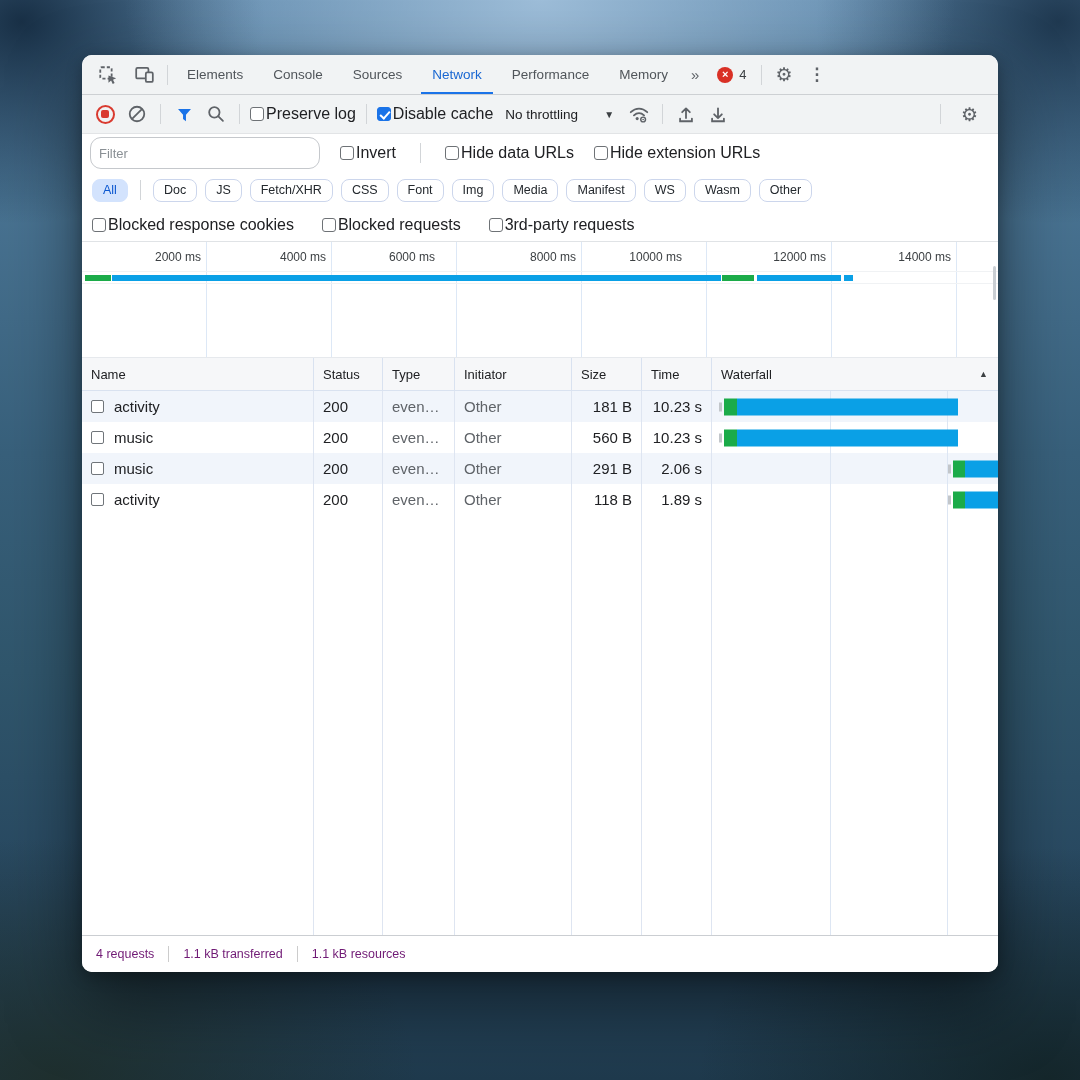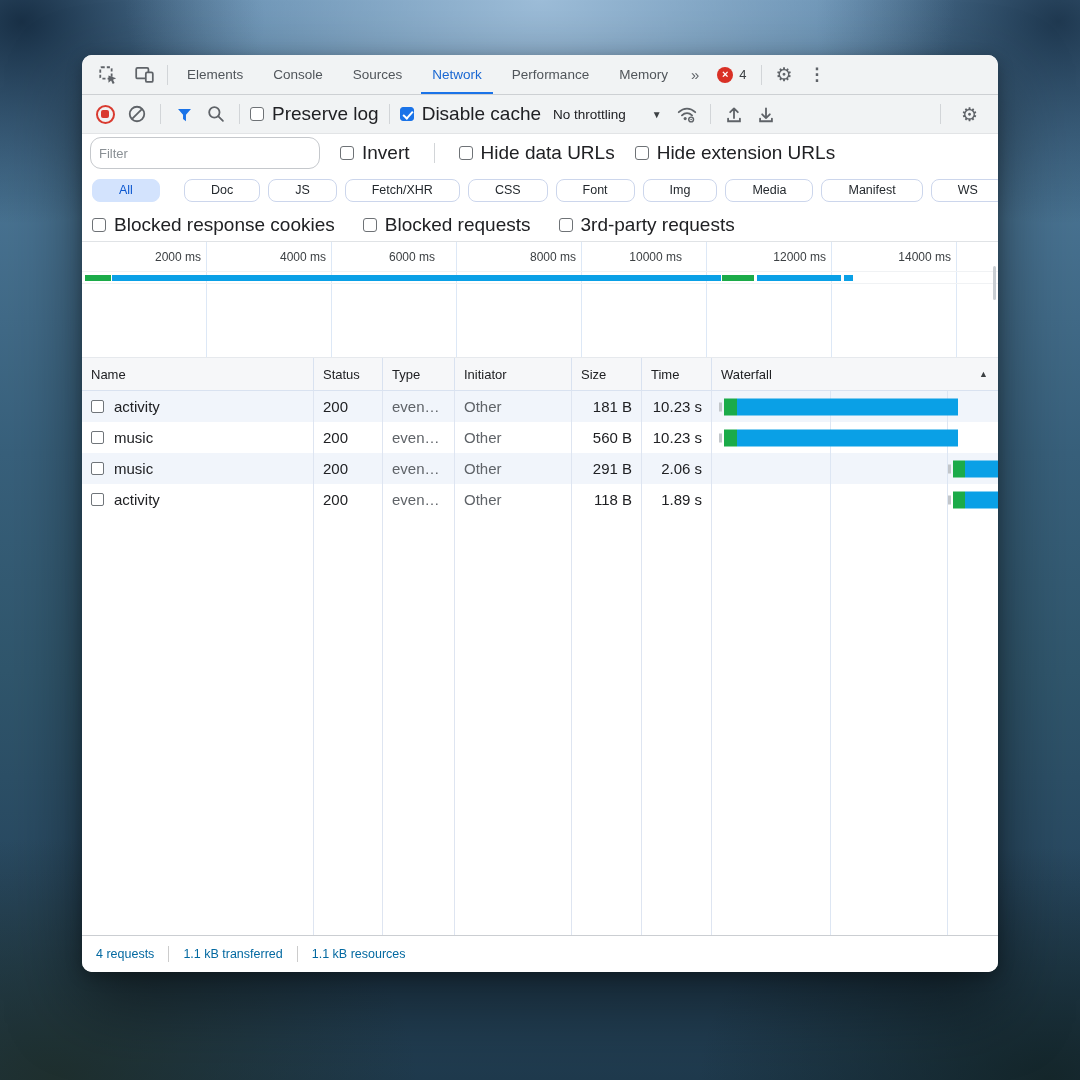--- a/index.html
+++ b/index.html
@@ -44,36 +44,36 @@
   .errcount { font-size:13px; color:#3c4043; }
   .glyphbtn { display:flex; align-items:center; justify-content:center; padding:0 10px; font-size:19px; color:#5f6368; cursor:pointer; }
   .glyphbtn.kebab { font-size:17px; font-weight:700; padding:0 12px 0 6px; }
   
   .toolbar { height:39px; flex:0 0 39px; background:#f1f3f4; border-bottom:1px solid #e2e4e6;
     display:flex; align-items:center; padding:0 10px; gap:6px; }
   .icbtn { display:flex; align-items:center; justify-content:center; width:26px; height:26px; cursor:pointer; }
   .recbtn { width:19px; height:19px; border:2.5px solid #d93a2f; border-radius:50%; position:relative; }
   .recbtn::after { content:""; position:absolute; left:50%; top:50%; width:8px; height:8px; margin:-4px 0 0 -4px;
     background:#d93a2f; border-radius:2px; }
-  .cb { display:flex; align-items:center; gap:8px; font-size:19px; color:#202124; cursor:pointer; white-space:nowrap; }
+  .cb { display:flex; align-items:center; gap:2px; font-size:16px; color:#202124; cursor:pointer; white-space:nowrap; }
   .cbbox { width:14px; height:14px; border:1.5px solid #6e7276; border-radius:3px; background:#fff; flex:0 0 14px; position:relative; }
   .cbbox.checked { background:#1a73e8; border-color:#1a73e8; }
   .cbbox.checked::after { content:""; position:absolute; left:4px; top:1px; width:4px; height:8px;
     border:solid #fff; border-width:0 2px 2px 0; transform:rotate(42deg); }
   .select { display:flex; align-items:center; gap:26px; font-size:13.5px; color:#202124; padding:0 6px; cursor:pointer; }
   .caret { font-size:10px; color:#3c4043; }
   .spacer { flex:1; }
   
   .filterrow { height:38px; flex:0 0 38px; background:#fff; display:flex; align-items:center; padding:0 8px; gap:20px; }
   .filterinput { width:230px; height:32px; border:1px solid #c5c8cc; border-radius:11px; padding:0 8px;
     font-size:13px; font-family:inherit; color:#202124; outline:none; }
   .filterinput::placeholder { color:#8a9095; }
   
   .chipsrow { height:36px; flex:0 0 36px; background:#fff; display:flex; align-items:center; padding:0 10px; gap:8px; }
-  .chip { height:23px; display:flex; align-items:center; padding:0 26px; border:1px solid #ccd6ec; border-radius:8px;
+  .chip { height:23px; display:flex; align-items:center; padding:0 10px; border:1px solid #ccd6ec; border-radius:8px;
     font-size:12.5px; color:#24292e; cursor:pointer; white-space:nowrap; background:#fff; }
   .chip.active { background:#d3e3fd; border-color:#d3e3fd; color:#0b57d0; }
   
   .optionsrow { height:34px; flex:0 0 34px; background:#fff; border-bottom:1px solid #e0e3e6;
     display:flex; align-items:center; padding:0 10px; gap:28px; }
   
   .overview { height:116px; flex:0 0 116px; position:relative; background:#fff; border-bottom:1px solid #e6e9ed;
     background-image:repeating-linear-gradient(to right, transparent 0, transparent 124px, #dde8f6 124px, #dde8f6 125px); }
   .ov-head { height:30px; border-bottom:1px solid #f0f2f4; position:relative; }
   .ovt { position:absolute; top:8px; transform:translateX(-100%); font-size:12px; color:#3c4043; padding-right:5px; white-space:nowrap; }
@@ -97,21 +97,21 @@
   .rowcb { width:13px; height:13px; border:1.5px solid #70757a; border-radius:2px; background:#fff; margin-right:10px; flex:0 0 13px; }
   .wfcell { position:relative; border-right:none; padding:0;
     background-image:linear-gradient(#dde6f3,#dde6f3),linear-gradient(#dde6f3,#dde6f3);
     background-size:1px 100%,1px 100%; background-position:118px 0,235px 0; background-repeat:no-repeat; }
   .wf-tick { position:absolute; top:50%; transform:translateY(-50%); width:3px; height:9px; background:#c2c6ca; }
   .wf-seg { position:absolute; top:50%; transform:translateY(-50%); height:17px; }
   .filler { flex:1; }
   .filler .tcell { height:100%; }
   
   .statusbar { height:37px; flex:0 0 37px; background:#fff; border-top:1px solid #cbced2;
-    display:flex; align-items:center; padding:0 14px; gap:14px; font-size:12.5px; color:#0369a1; }
+    display:flex; align-items:center; padding:0 14px; gap:14px; font-size:12.5px; color:#701a75; }
   .sb-sep { width:1px; height:16px; background:#ccc; }
   svg { display:block; }
 </style>
 </head>
 <body>
 
 <div class="window">
 
 
   <div class="tabbar">

